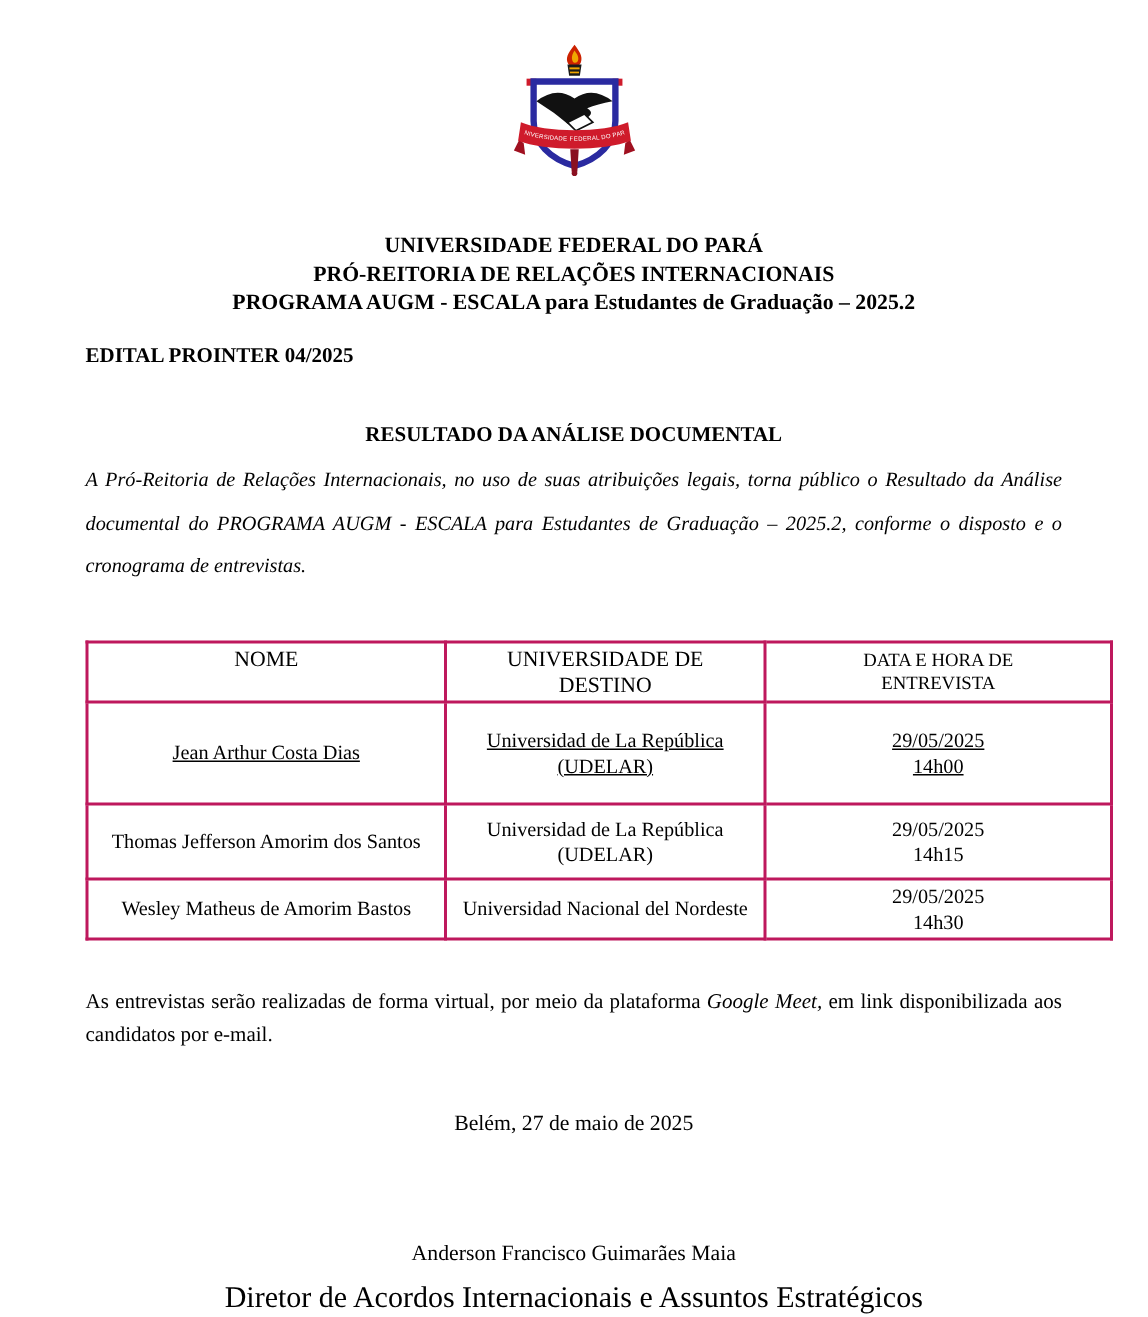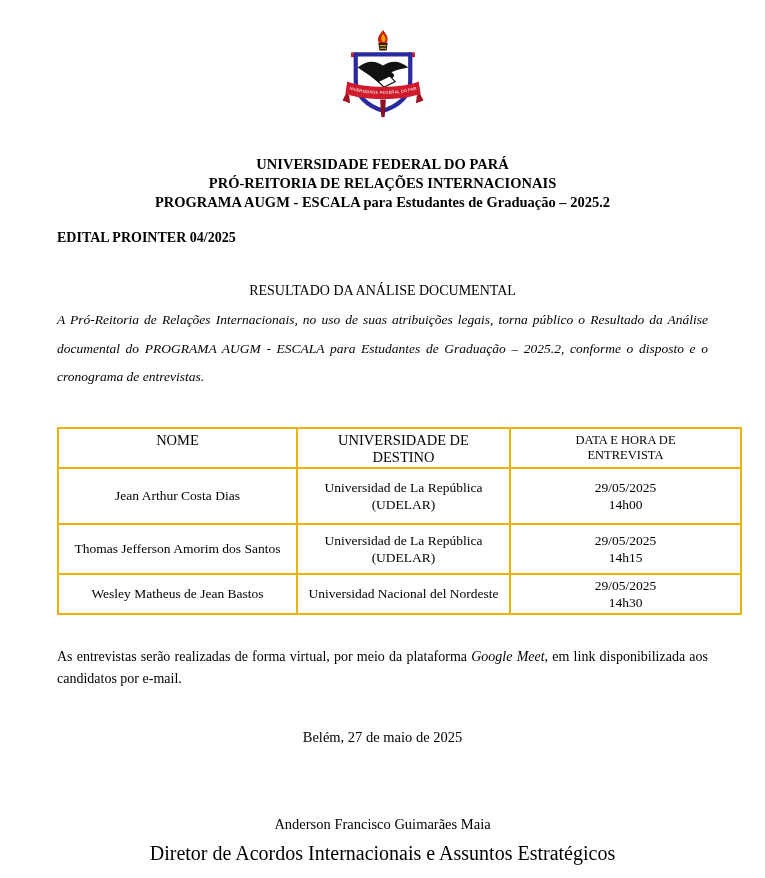--- a/index.html
+++ b/index.html
@@ -21,58 +21,58 @@
   }
   .edital {
     margin-top: 16px;
     font-weight: bold;
     font-size: 14px;
     line-height: 19px;
   }
   .section-title {
     margin-top: 34px;
     text-align: center;
-    font-weight: normal;
+    font-weight: bold;
     font-size: 14px;
     line-height: 19px;
   }
   .intro {
     margin: 6px 0 0;
     font-size: 13.5px;
     line-height: 28.5px;
     text-align: justify;
     font-style: italic;
   }
 
   table.results {
     margin-top: 35px;
     border-collapse: collapse;
     width: 671px;
     table-layout: fixed;
   }
   .results th, .results td {
-    border: 2px solid #eab308;
+    border: 2px solid #be185d;
     text-align: center;
   }
   .results th {
     font-weight: normal;
     vertical-align: top;
     padding-top: 3px;
     font-size: 14.5px;
     line-height: 17px;
   }
   .results th.c3 { font-size: 12.5px; line-height: 15px; padding-top: 4px; border-radius: 12px; }
   .c1 { width: 235px; }
   .c2 { width: 209px; }
   .c3 { width: 227px; }
   .hdr-inner { margin: 0 auto; }
   .hdr-inner.w2 { max-width: 170px; }
   .hdr-inner.w3 { max-width: 135px; }
   thead tr { height: 39px; }
-  tbody tr:nth-child(1) { height: 56px; }
+  tbody tr:nth-child(1) { height: 68px; text-decoration: underline; }
   tbody tr:nth-child(2) { height: 50px; }
   tbody tr:nth-child(3) { height: 37px; }
   tbody td {
     font-size: 13.5px;
     line-height: 17px;
     vertical-align: middle;
     padding: 2px 10px;
   }
   tbody td.c1 { padding: 2px 14px; }
 
@@ -164,21 +164,21 @@
       </tr>
       <tr>
         <td class="c1">Thomas Jefferson Amorim dos Santos</td>
         <td class="c2">Universidad de La República (UDELAR)</td>
         <td class="c3">
           <div>29/05/2025</div>
           <div>14h15</div>
         </td>
       </tr>
       <tr>
-        <td class="c1">Wesley Matheus de Jean Bastos</td>
+        <td class="c1">Wesley Matheus de Amorim Bastos</td>
         <td class="c2">Universidad Nacional del Nordeste</td>
         <td class="c3">
           <div>29/05/2025</div>
           <div>14h30</div>
         </td>
       </tr>
     </tbody>
   </table>
 
   <p class="closing"><span>As entrevistas serão realizadas de forma virtual, por meio da plataforma </span><i>Google Meet,</i><span> em link disponibilizada aos candidatos por e-mail.</span></p>

